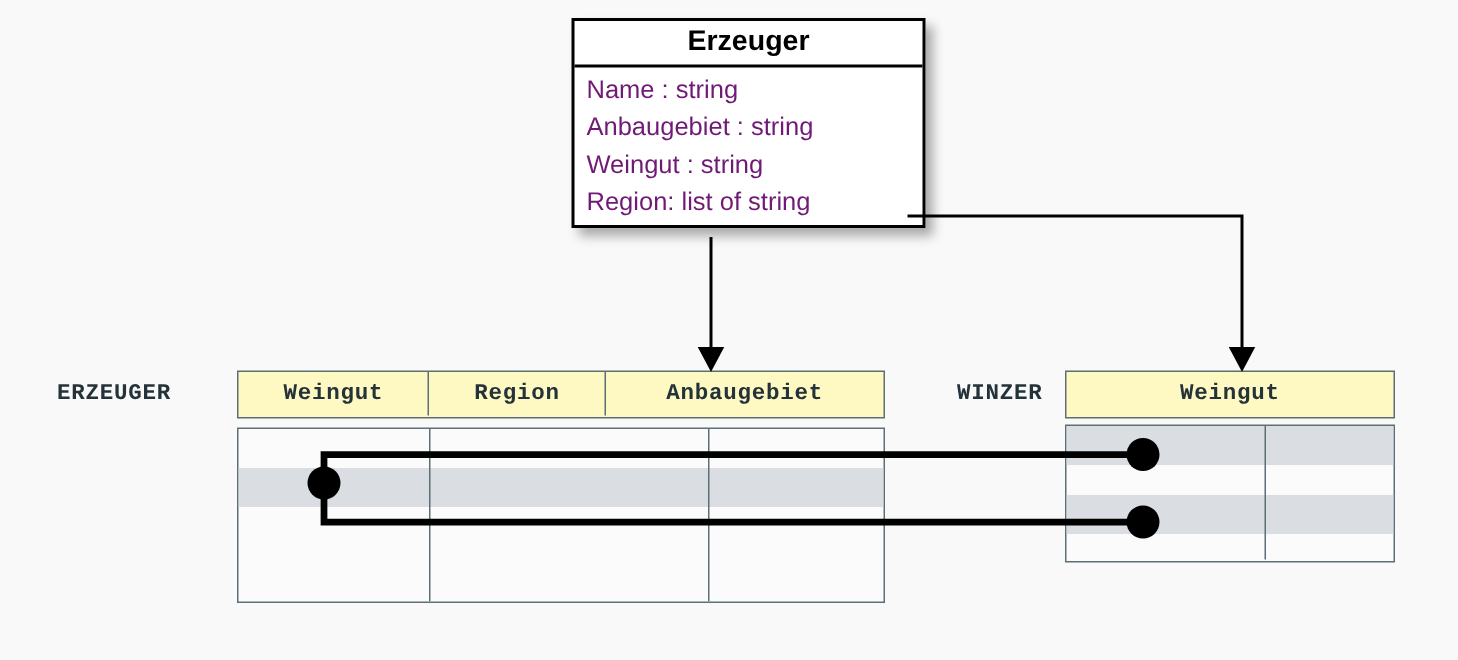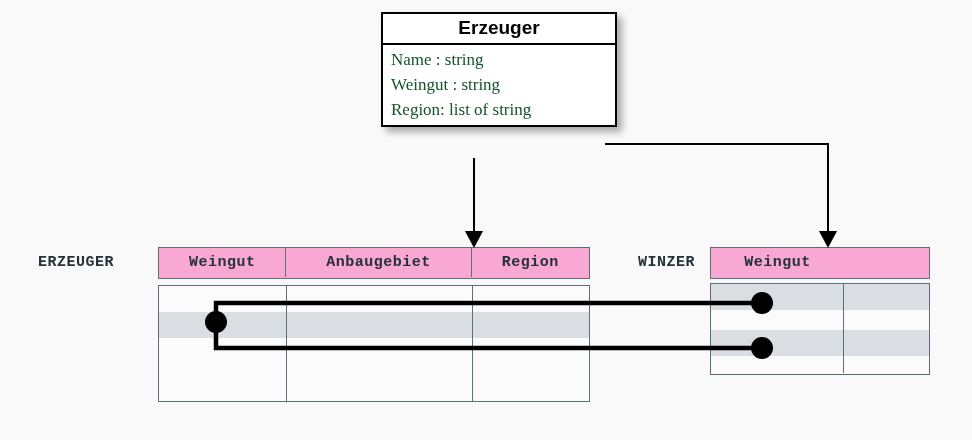--- a/index.html
+++ b/index.html
@@ -37,41 +37,42 @@
     font-size: 19px;
     line-height: 26px;
     padding: 1px 0 2px 0;
     color: #000;
     border-bottom: 2px solid #000;
   }
   .uml-attrs {
     padding: 2px 0 3px 8px;
   }
   .uml-attr {
-    font-family: Liberation Serif, serif;
+    font-family: Liberation Sans, sans-serif;
     font-size: 17px;
     line-height: 25px;
-    color: #14532d;
+    color: #701a75;
     white-space: nowrap;
   }
   .rel-label {
     position: absolute;
     font-family: "Liberation Mono", monospace;
     font-weight: bold;
     font-size: 15px;
     letter-spacing: 0.5px;
     color: #243239;
     white-space: nowrap;
   }
   .hdr {
     position: absolute;
     display: flex;
     box-sizing: border-box;
     border: 1.5px solid #5c6f77;
-    background: #f9a8d4;
+    background: #fef9c3;
+    justify-content: center;
   }
   .hdr .cell {
     box-sizing: border-box;
     font-family: "Liberation Mono", monospace;
     font-weight: bold;
     font-size: 15px;
     letter-spacing: 0.5px;
     color: #243239;
     text-align: center;
     line-height: 29px;
@@ -113,31 +114,32 @@
 </style>
 </head>
 <body style="background: rgb(249, 249, 250);">
 
 <div id="canvas">
 
   <div class="uml-box">
     <div class="uml-title">Erzeuger</div>
     <div class="uml-attrs">
       <div class="uml-attr">Name : string</div>
+      <div class="uml-attr">Anbaugebiet : string</div>
       <div class="uml-attr">Weingut : string</div>
       <div class="uml-attr">Region: list of string</div>
     </div>
   </div>
 
   <div class="rel-label" style="left:38px; top:254px;">ERZEUGER</div>
 
   <div class="hdr" style="left:158px; top:247px; width:432px; height:32px;">
     <div class="cell" style="width:128px;">Weingut</div>
+    <div class="cell" style="width:118px;">Region</div>
     <div class="cell" style="width:186px;">Anbaugebiet</div>
-    <div class="cell" style="width:118px;">Region</div>
   </div>
 
   <div class="body-tbl" style="left:158px; top:285px; width:432px; height:117px;">
     <div class="body-row" style="height:26px;">
       <div class="cell" style="width:128px;"></div>
       <div class="cell" style="width:186px;"></div>
       <div class="cell" style="width:115px;"></div>
     </div>
     <div class="body-row shaded" style="height:26px;">
       <div class="cell" style="width:128px;"></div>

